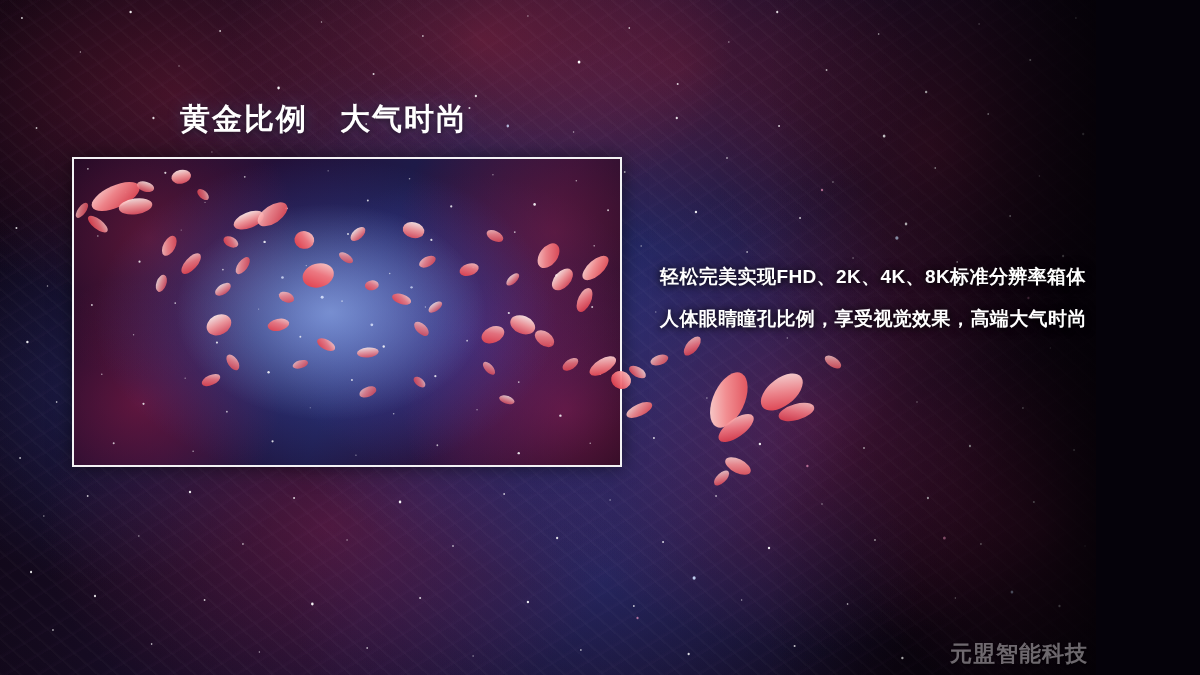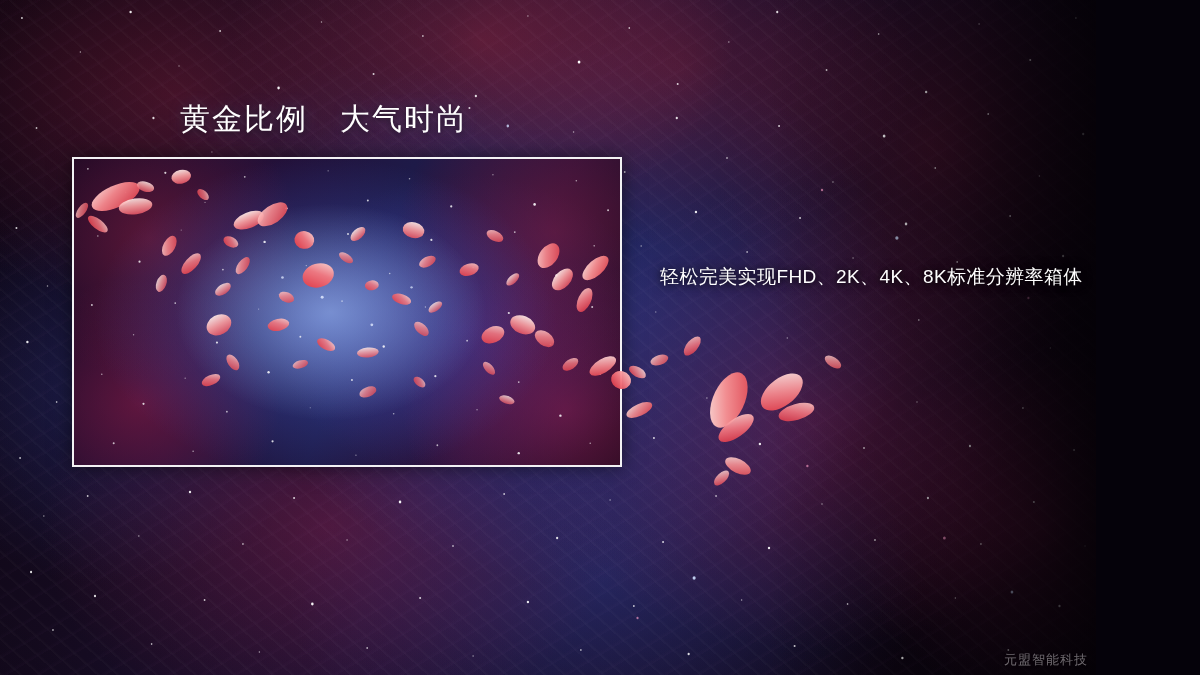--- a/index.html
+++ b/index.html
@@ -11,20 +11,21 @@
     background: #05020a;
     font-family: "Liberation Sans", "DejaVu Sans", sans-serif;
   }
 
   #slide {
     position: relative;
     width: 1096px;
     height: 675px;
     overflow: hidden;
     background: #0369a1;
+    font-weight: bold;
   }
 
   
   .bg-base {
     position: absolute;
     inset: 0;
     background:
       radial-gradient(ellipse 420px 300px at 16% 14%, rgba(120,28,52,0.50), rgba(0,0,0,0) 72%),
       radial-gradient(ellipse 360px 260px at 44% 6%,  rgba(150,40,66,0.52), rgba(0,0,0,0) 70%),
       radial-gradient(ellipse 330px 250px at 62% 10%, rgba(128,34,60,0.45), rgba(0,0,0,0) 72%),
@@ -134,21 +135,21 @@
     letter-spacing: .4px;
     white-space: nowrap;
     text-shadow: 0 1px 6px rgba(0,0,0,0.75), 0 0 12px rgba(0,0,0,0.55);
   }
 
   
   #watermark {
     position: absolute;
     right: 8px;
     bottom: 6px;
-    font-size: 13px;
+    font-size: 22px;
     letter-spacing: 1px;
     color: rgba(206,200,206,0.52);
     text-shadow: 0 1px 2px rgba(0,0,0,0.5);
     margin-top: 48px;
   }
 </style>
 </head>
 <body>
 
 <div id="slide">
@@ -488,17 +489,18 @@
         <ellipse cx="808" cy="466" rx="15" ry="7" fill="url(#bp1)" transform="rotate(24 808 466)" opacity=".9"></ellipse>
         <ellipse cx="790" cy="478" rx="10" ry="5" fill="url(#bp3)" transform="rotate(-40 790 478)" opacity=".84"></ellipse>
         <ellipse cx="758" cy="346" rx="12" ry="6" fill="url(#bp2)" transform="rotate(-46 758 346)" opacity=".86"></ellipse>
         <ellipse cx="912" cy="362" rx="10" ry="5" fill="url(#bp1)" transform="rotate(30 912 362)" opacity=".8"></ellipse>
       </g>
     </svg>
   </div>
 
   <div id="body-copy">
     <div class="line">轻松完美实现FHD、2K、4K、8K标准分辨率箱体</div>
+    <div class="line">人体眼睛瞳孔比例，享受视觉效果，高端大气时尚</div>
   </div>
 
   <div id="watermark">元盟智能科技</div>
 
 </div>
 
 </body></html>

